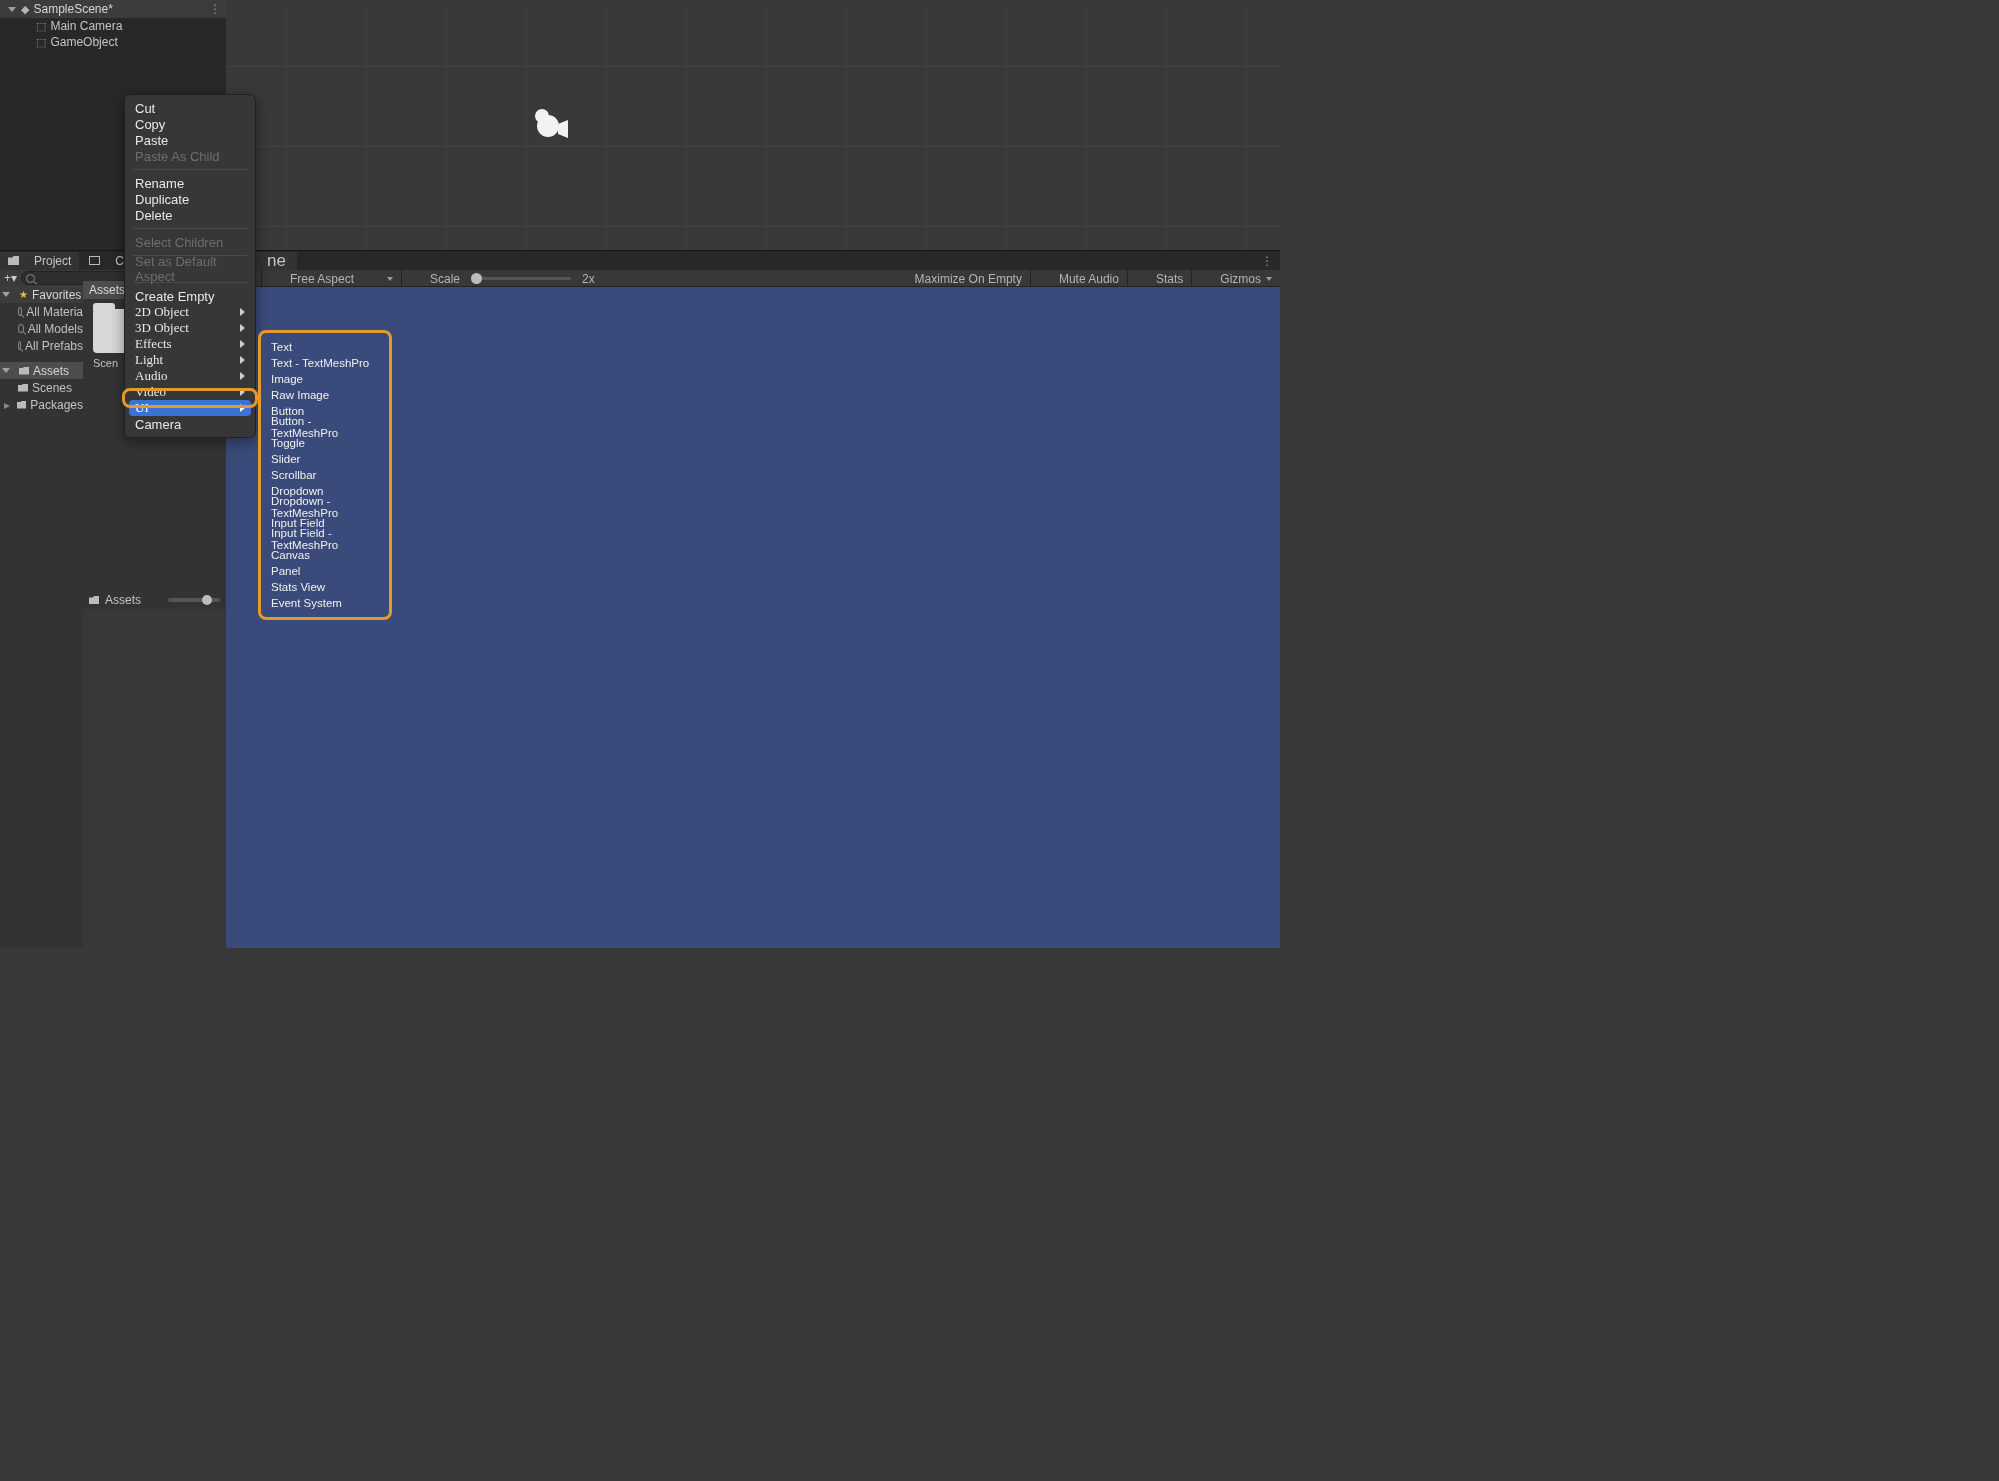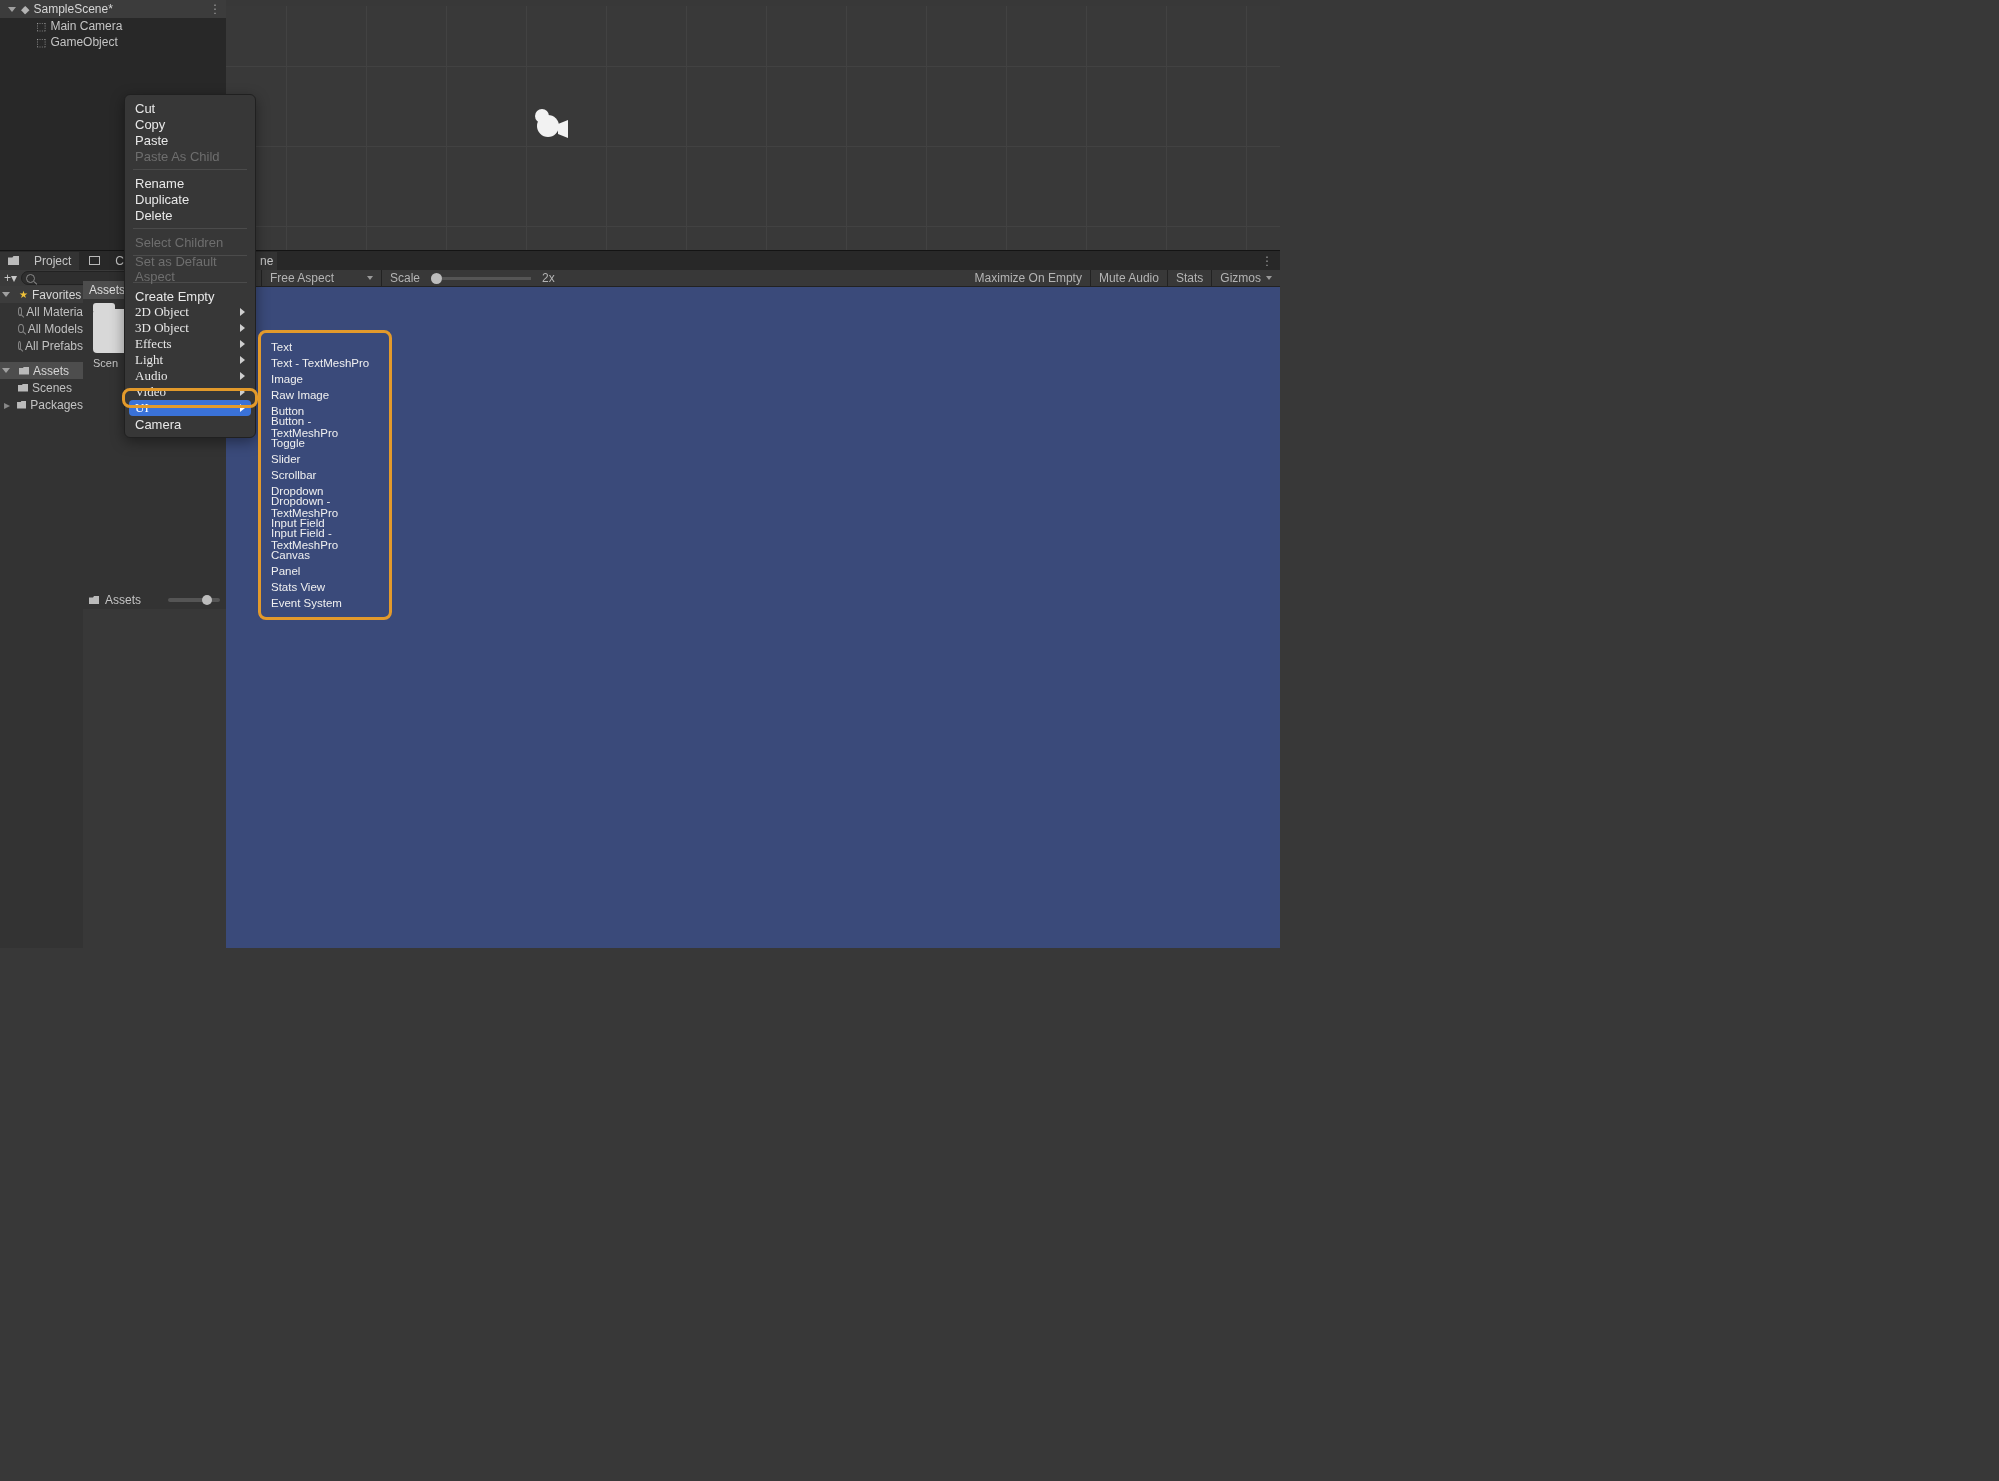--- a/index.html
+++ b/index.html
@@ -115,28 +115,29 @@
   }
   .mini-slider{margin-left:auto;width:52px;height:4px;background:#555;border-radius:2px;position:relative;}
   .mini-slider .knob{position:absolute;right:8px;top:-3px;width:10px;height:10px;border-radius:50%;background:#bdbdbd;}
 
   
   .gamebar{
     position:absolute; left:226px; top:250px; right:0; height:20px;
     background:#282828; border-top:1px solid #141414;
     display:flex;align-items:center;
   }
-  .gamebar .gtab{background:#333333;height:18px;padding:0 4px;display:flex;align-items:center;color:#c4c4c4;font-size:12px;}
+  .gamebar .gtab{background:#333333;height:18px;padding:0 11px;display:flex;align-items:center;color:#c4c4c4;font-size:17px;}
   .gamebar .spacer{flex:1;}
   .gdots{padding:0 6px;color:#9a9a9a;letter-spacing:1px;}
 
   .gametoolbar{
     position:absolute;left:226px;top:270px;right:0;height:17px;
-    background:#383838;display:flex;align-items:center;color:#b4b4b4;
+    background:#383838;display:flex;color:#b4b4b4;
     border-bottom:1px solid #222;
+    gap:20px;
   }
   .gt-seg{padding:0 8px;height:17px;display:flex;align-items:center;gap:5px;border-right:1px solid #222;}
   .dd-tri{display:inline-block;border-top:4px solid #999;border-left:3px solid transparent;border-right:3px solid transparent;}
   .gt-seg.w120{width:120px;justify-content:space-between;}
   .gt-spacer{flex:1;}
   .slider-track{width:100px;height:3px;background:#555;position:relative;margin:0 6px;}
   .slider-knob{position:absolute;left:0;top:-4px;width:11px;height:11px;border-radius:50%;background:#bdbdbd;}
 
   .gameview{
     position:absolute;left:226px;top:287px;right:0;bottom:0;

